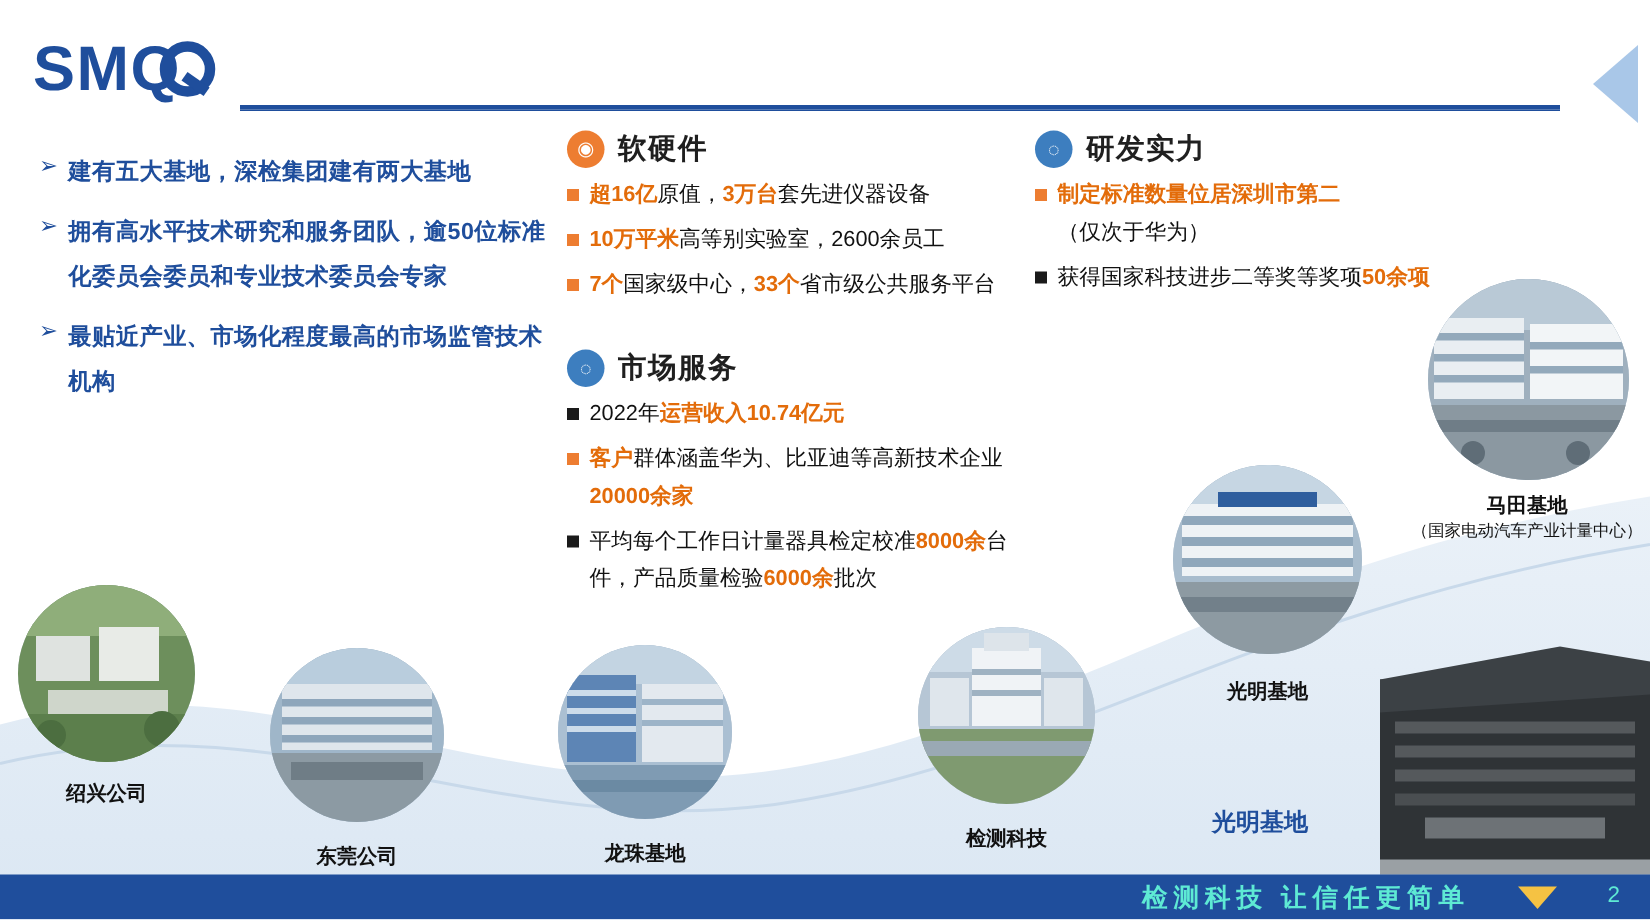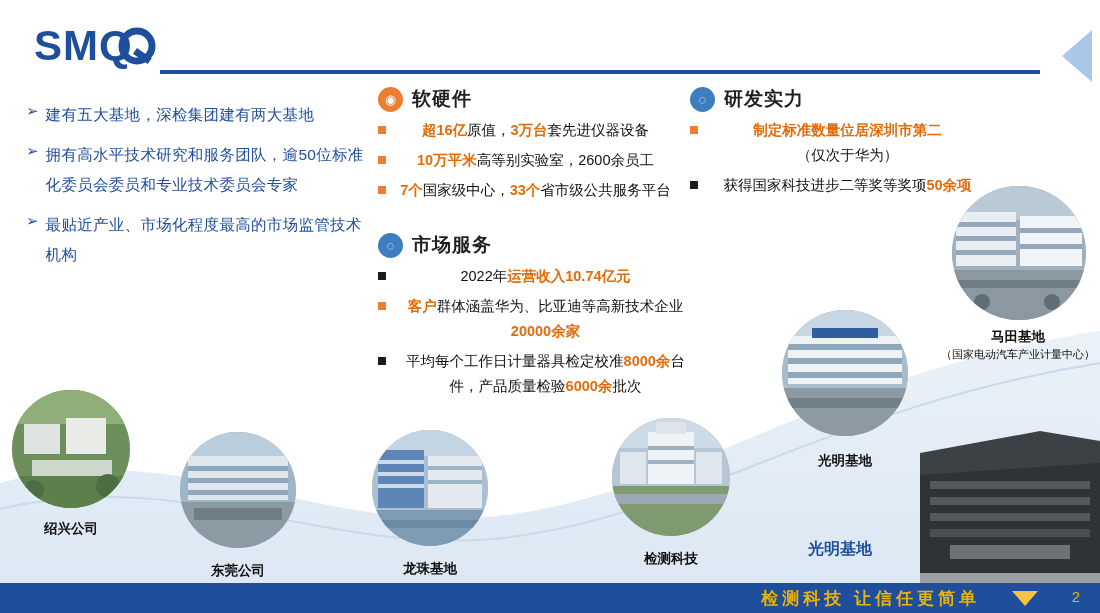--- a/index.html
+++ b/index.html
@@ -6,21 +6,21 @@
   body{
     width:1100px;height:613px;
     background:#ffffff;
     font-family:"Liberation Sans","DejaVu Sans",sans-serif;
     overflow:hidden;
     position:relative;
   }
   .slide{position:absolute;left:0;top:0;width:1100px;height:613px;overflow:hidden;background:#fff;}
 
   
-  .logo{position:absolute;left:34px;top:18px;width:122px;height:56px;}
+  .logo{position:absolute;left:22px;top:18px;width:122px;height:56px;}
   .logo svg{display:block;}
   .hdr-title{
     position:absolute;left:160px;top:24px;width:880px;height:44px;
     font-size:26px;font-weight:bold;white-space:nowrap;
     letter-spacing:0px;
   }
   .hdr-title .red{color:#c00000;}
   .hdr-title .blue{color:#1f4e9c;}
   .hdr-rule{position:absolute;left:160px;top:70px;width:880px;height:3px;background:#1f4e9c;}
   .hdr-rule:after{content:"";position:absolute;left:0;top:3px;width:880px;height:1px;background:#1f4e9c;}
@@ -31,37 +31,37 @@
     border-right:30px solid #a9c7e8;
   }
 
   
   .col-left{position:absolute;left:26px;top:100px;width:340px;}
   .lrow{display:flex;align-items:flex-start;margin-bottom:10px;}
   .arrow{
     color:#1f4e9c;font-size:15px;line-height:22px;margin-right:7px;flex:0 0 auto;
   }
   .ltxt{
-    color:#1f4e9c;font-size:15.5px;line-height:30px;font-weight:normal;
+    color:#1f4e9c;font-size:15.5px;line-height:30px;font-weight:bold;
     letter-spacing:0.3px;
   }
 
   
   .sec{position:absolute;}
   .sec-head{display:flex;align-items:center;margin-bottom:6px;}
   .sec-ico{
     width:25px;height:25px;border-radius:50%;
     display:flex;align-items:center;justify-content:center;
     color:#fff;font-size:13px;margin-right:9px;flex:0 0 auto;
   }
   .sec-ico.orange{background:#ed7d31;}
   .sec-ico.blue{background:#3d7ebf;}
   .sec-title{font-size:19px;font-weight:bold;color:#1f1f1f;letter-spacing:1px;}
 
-  .bullets{margin:0;padding:0;list-style:none;text-align:center;}
+  .bullets{margin:0;padding:0;list-style:none;}
   .bullets li{
     display:flex;align-items:flex-start;margin-bottom:5px;
     font-size:14.5px;line-height:25px;color:#111;
   }
   .bsq{width:8px;height:8px;margin:8px 7px 0 0;flex:0 0 auto;}
   .bsq.orange{background:#ed7d31;}
   .bsq.dark{background:#1a1a1a;}
   .btext{flex:1 1 auto;}
   .or{color:#e36c0a;font-weight:bold;}
   .dk{color:#111;}
@@ -78,21 +78,21 @@
     line-height:17px;white-space:nowrap;
   }
   .cap.sub{font-size:11px;font-weight:normal;}
 
   
   .wave{position:absolute;left:0;bottom:0;width:1100px;height:300px;}
 
   
   .footer{
     position:absolute;left:0;bottom:0;width:1100px;height:30px;
-    background:#1f4e9c;color:#eab308;
+    background:#1f4e9c;color:#5eead4;
   }
   .footer .ftxt{
     position:absolute;right:120px;top:4px;font-size:17px;font-weight:bold;letter-spacing:4px;
   }
   .footer .pnum{position:absolute;right:20px;top:5px;font-size:15px;}
   .ftri{
     position:absolute;right:62px;top:8px;width:0;height:0;
     border-left:13px solid transparent;border-right:13px solid transparent;
     border-top:15px solid #f5c243;
   }

